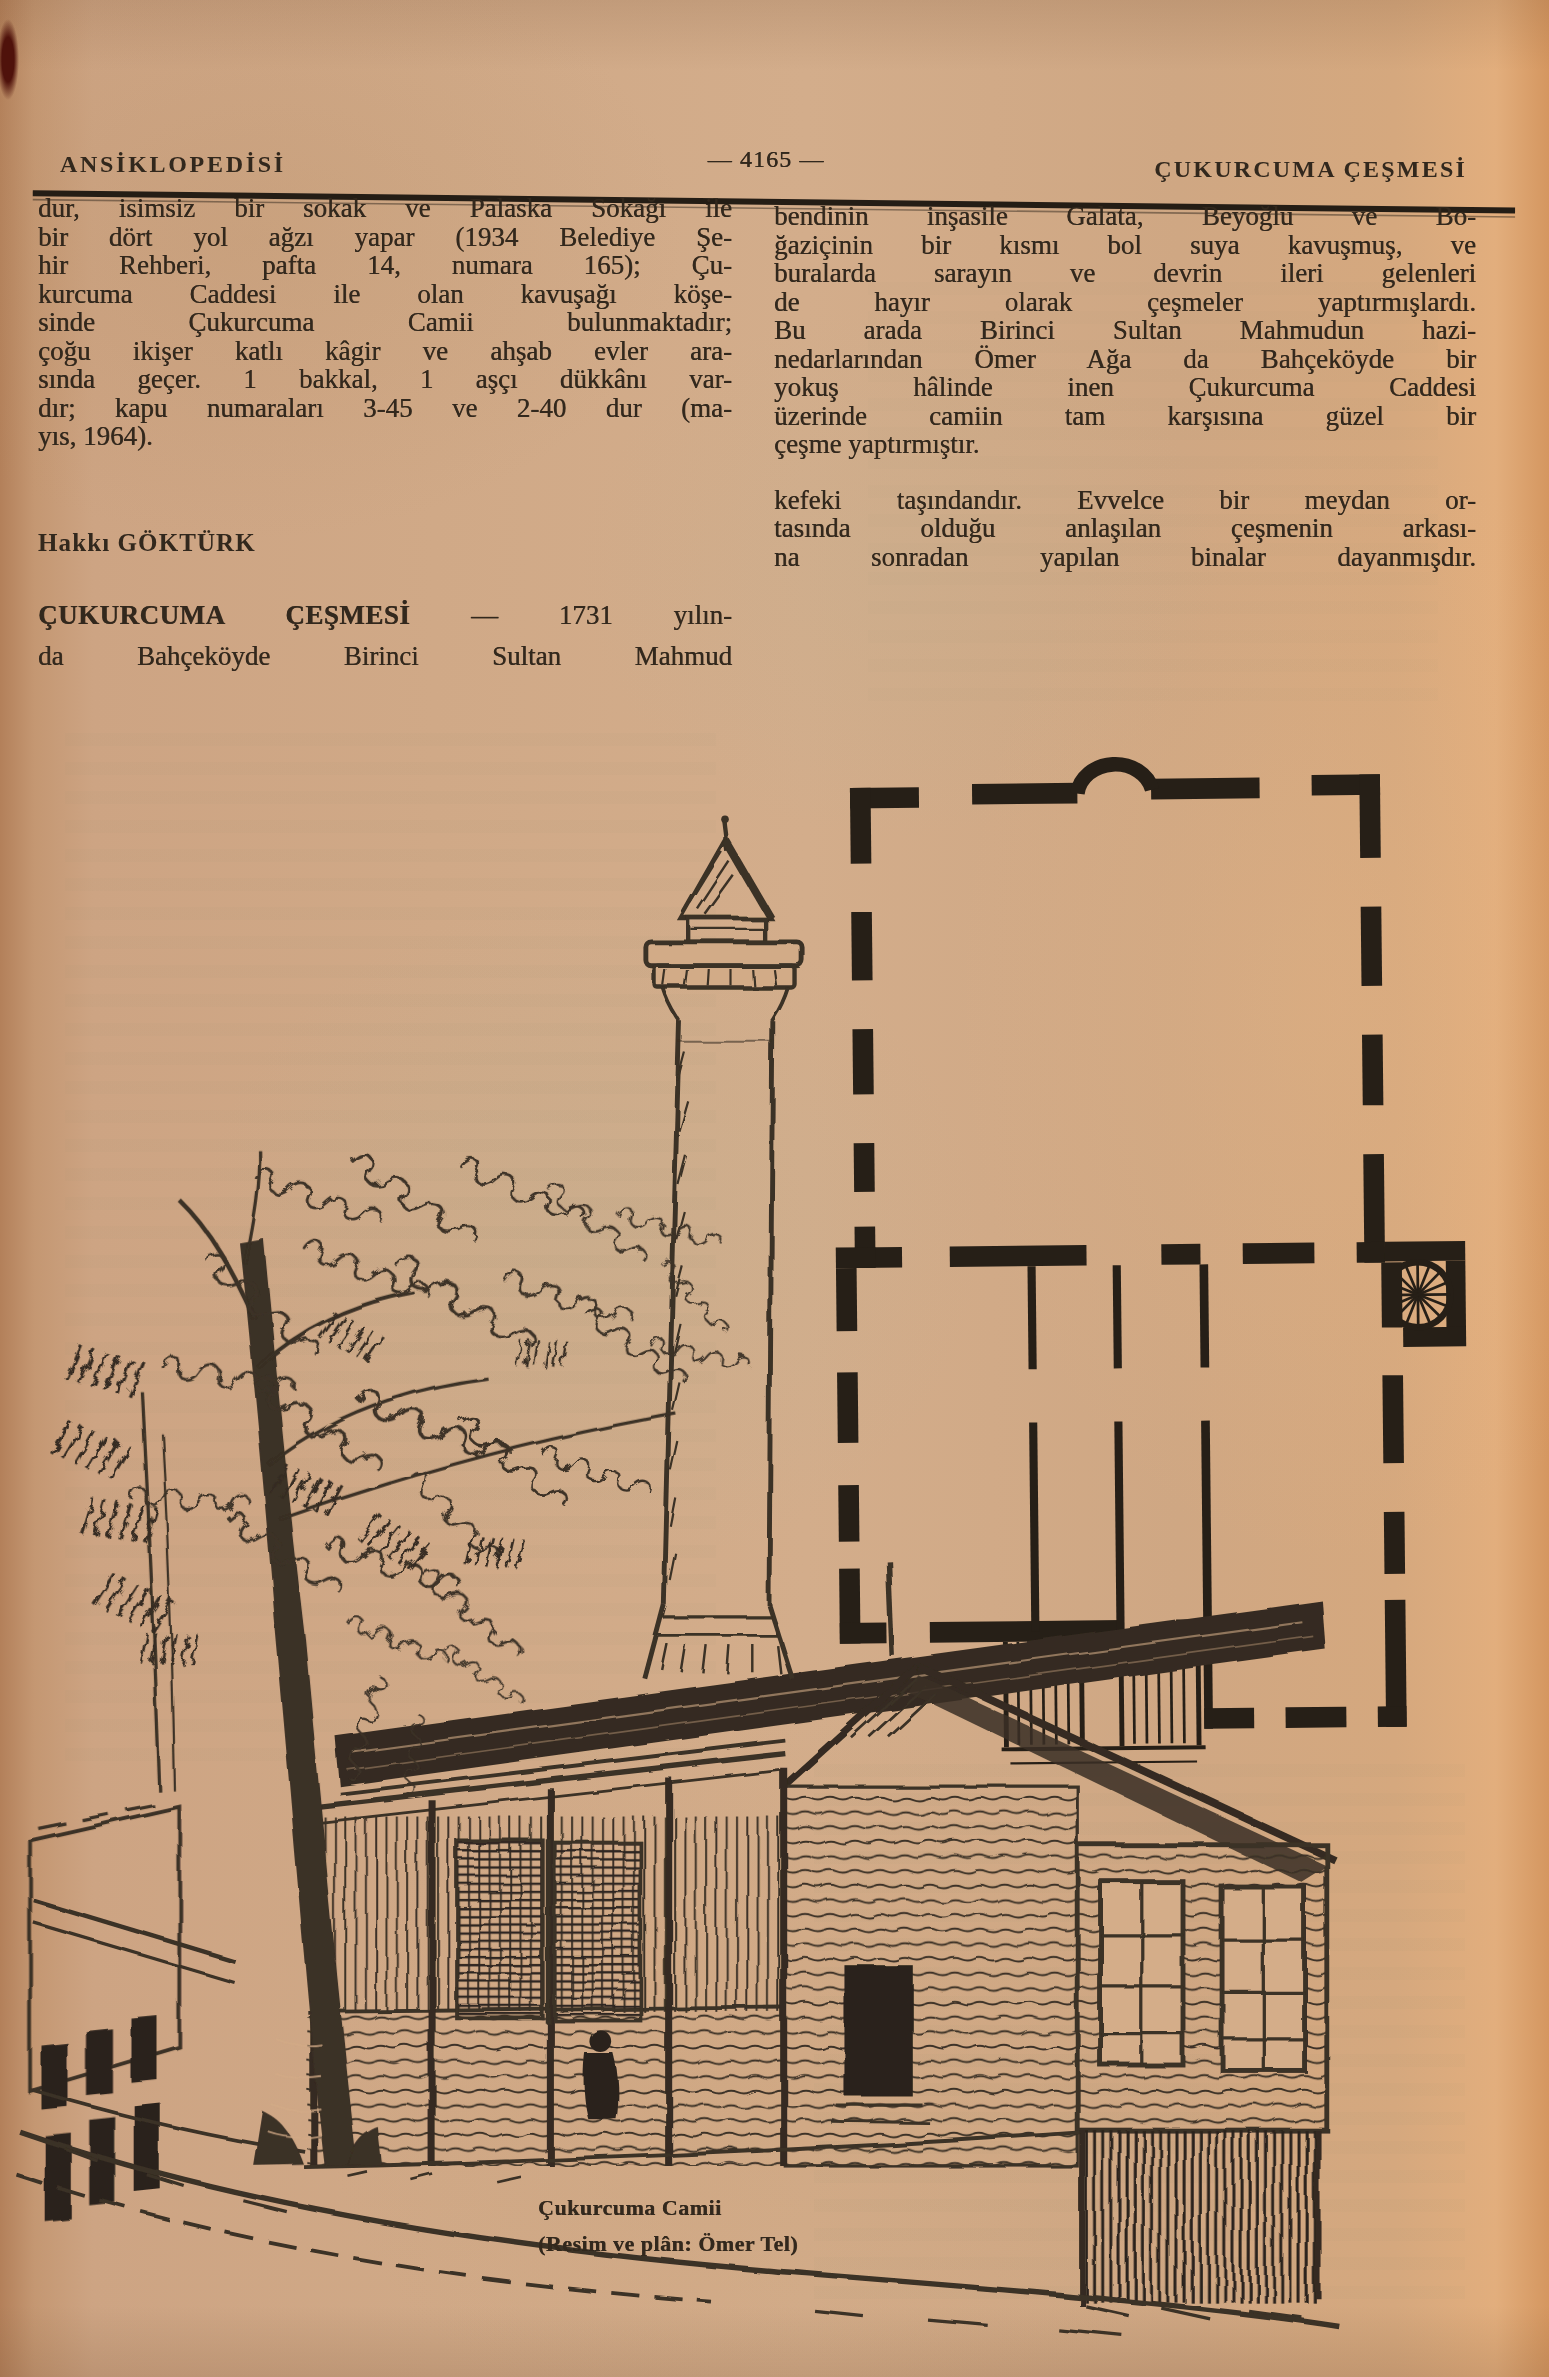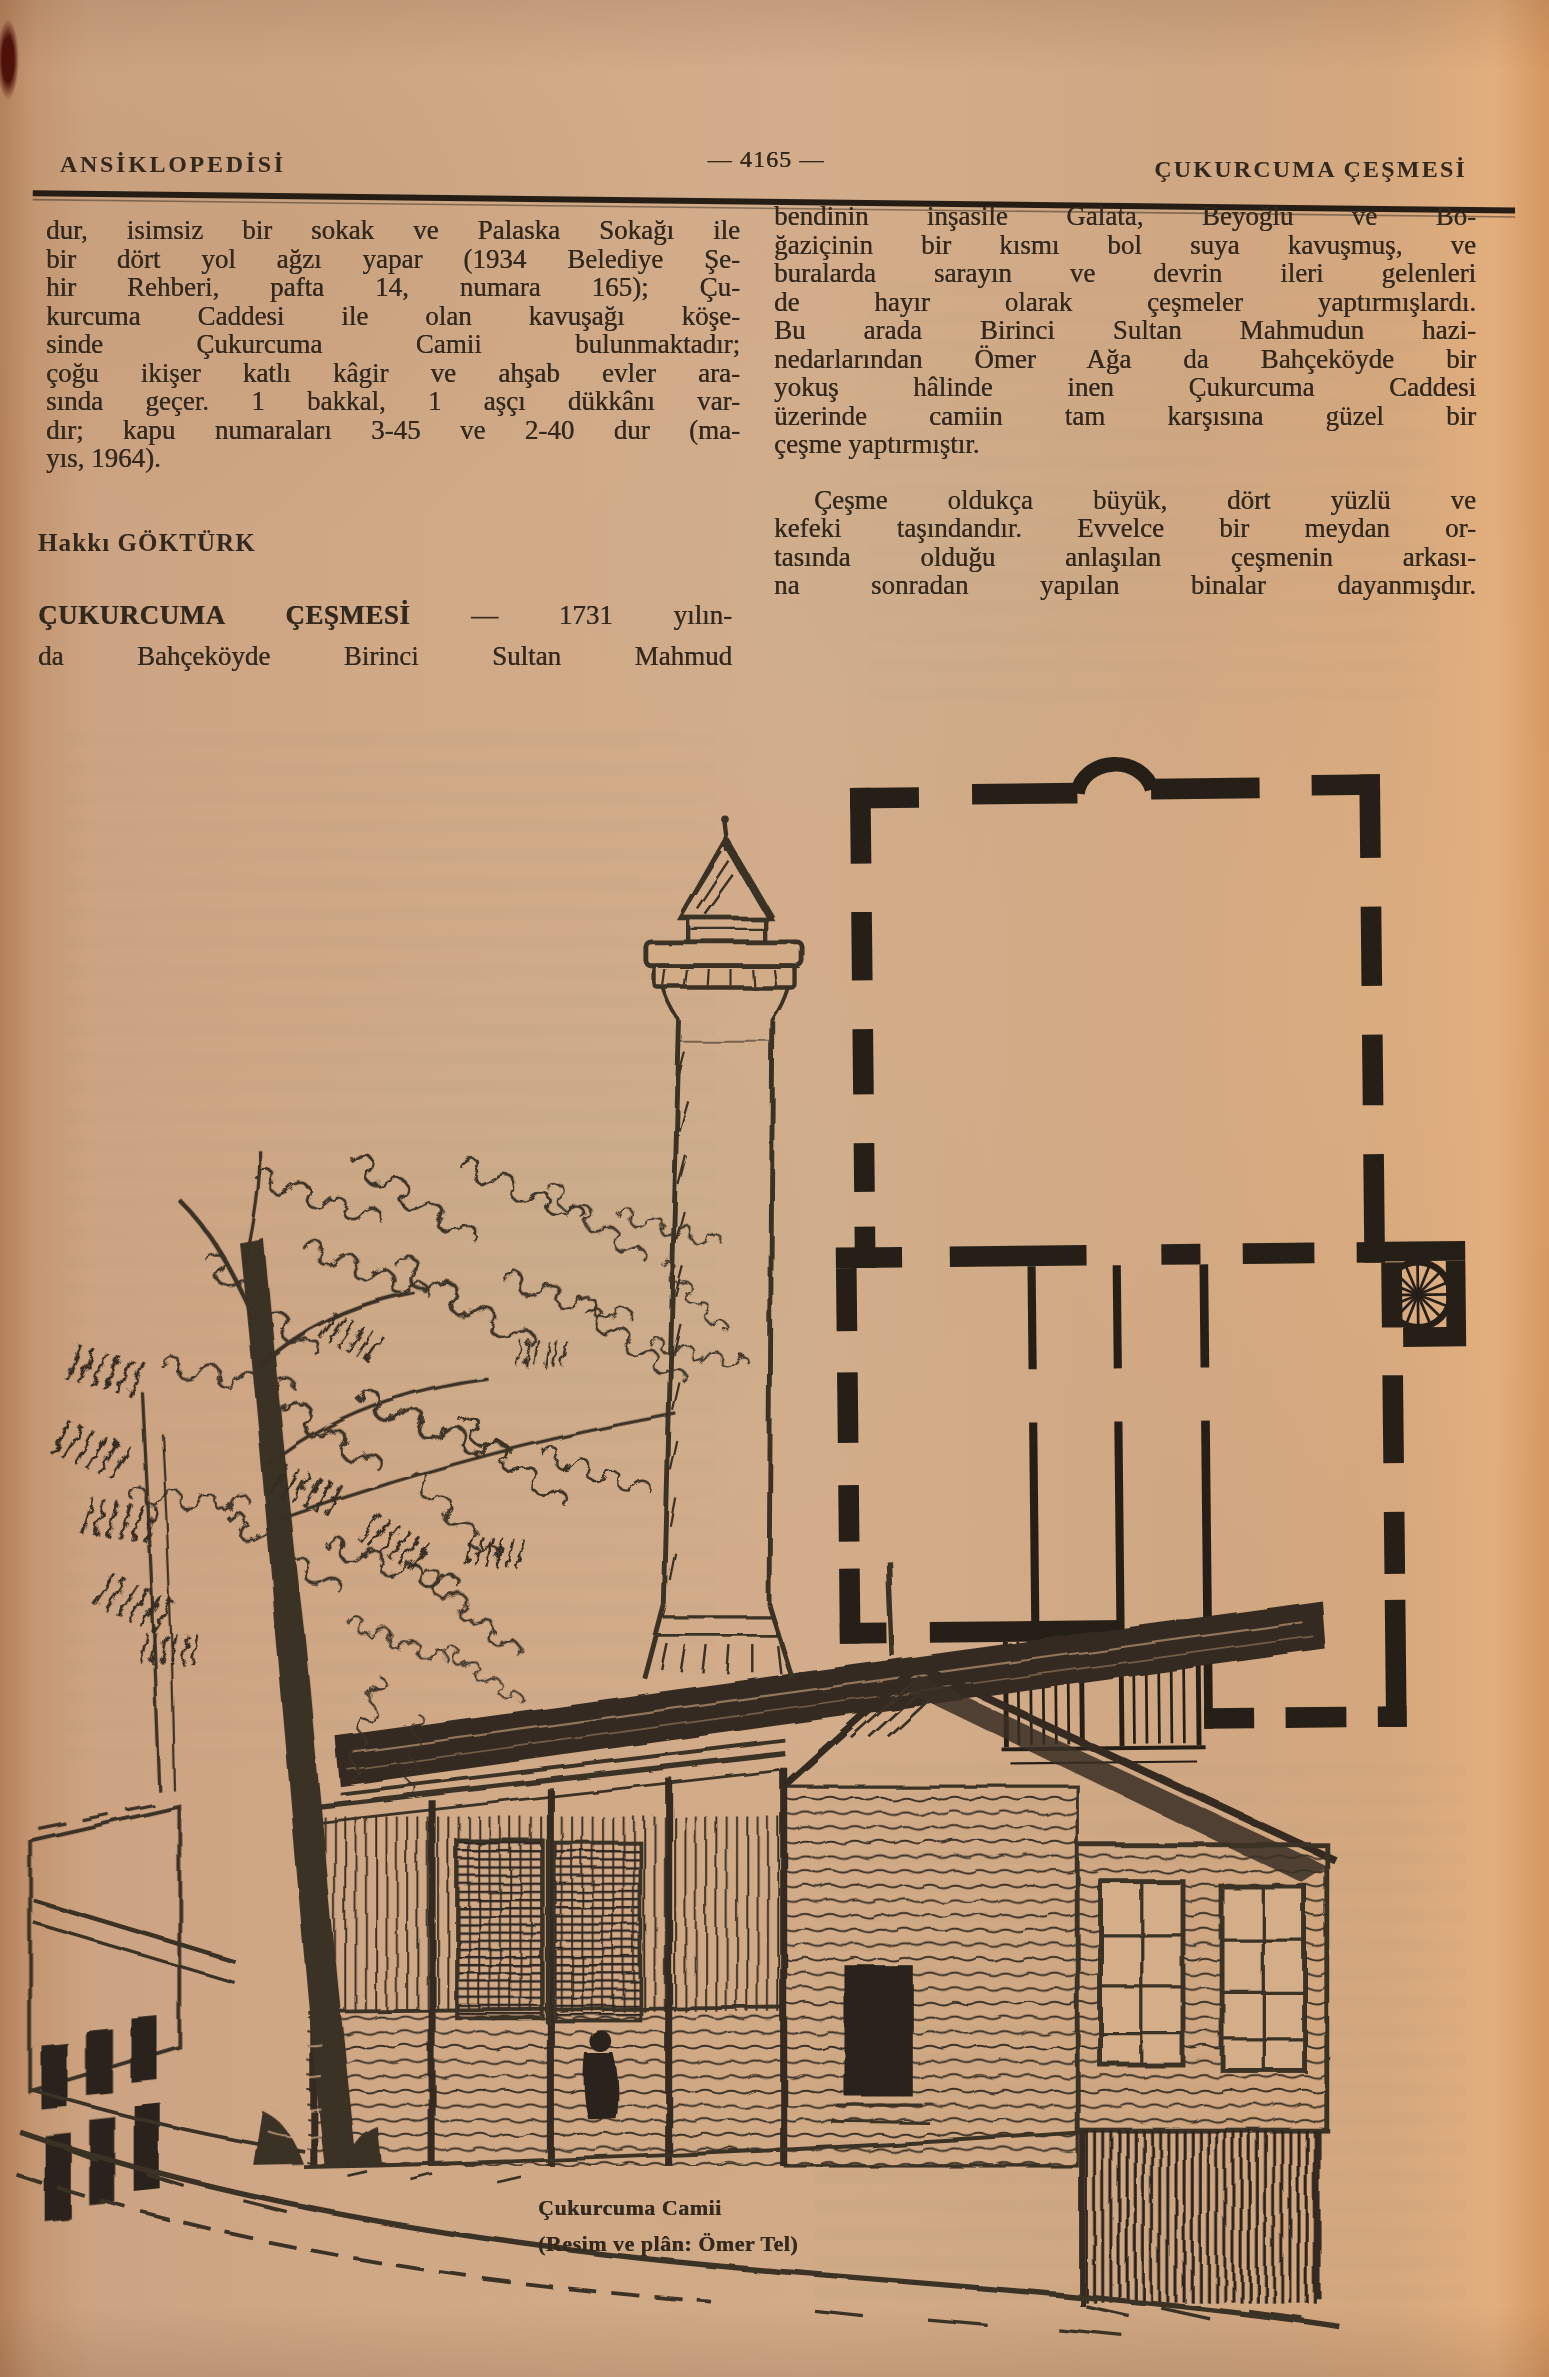--- a/index.html
+++ b/index.html
@@ -27,21 +27,21 @@
   .hdr.left{left:48px;top:150px;letter-spacing:2.7px;}
   .hdr.center{left:640px;top:145px;width:228px;text-align:center;letter-spacing:1.1px;font-weight:400;
     text-shadow:0.4px 0 0 currentColor;}
   .hdr.right{left:1026px;top:155px;width:429px;text-align:right;letter-spacing:2.2px;}
 
   .col{position:absolute;font-size:27px;line-height:28.5px;}
   .col .ln{text-align:justify;text-align-last:justify;white-space:normal;
     text-shadow:0.4px 0.1px 0 rgba(46,35,24,.8);}
   .col .ln.short{text-align-last:left;}
   .col .ln.ind{padding-left:40px;}
-  .col-left{left:38px;top:216px;width:694px;margin-left:8px;}
+  .col-left{left:38px;top:194px;width:694px;}
   .col-right{left:774px;top:202px;width:702px;}
   .sig{position:absolute;left:38px;top:529px;width:694px;box-sizing:border-box;
     padding-right:86px;font-weight:700;font-size:25px;letter-spacing:1.1px;}
   .entry{position:absolute;left:38px;top:601px;width:694px;font-size:27px;line-height:28.5px;}
   .entry .term{font-weight:700;letter-spacing:0.5px;}
   .p2{margin-top:27px;}
 
   .caption{position:absolute;left:538px;top:2190px;width:423px;text-align:left;
     font-weight:700;font-size:22px;line-height:36px;letter-spacing:0.5px;
     text-shadow:0.3px 0.1px 0 rgba(46,35,24,.8);}
@@ -425,21 +425,20 @@
     <div class="ln">bendinin inşasile Galata, Beyoğlu ve Bo-</div>
     <div class="ln">ğaziçinin bir kısmı bol suya kavuşmuş, ve</div>
     <div class="ln">buralarda sarayın ve devrin ileri gelenleri</div>
     <div class="ln">de hayır olarak çeşmeler  yaptırmışlardı.</div>
     <div class="ln">Bu arada Birinci Sultan Mahmudun hazi-</div>
     <div class="ln">nedarlarından Ömer Ağa da Bahçeköyde bir</div>
     <div class="ln">yokuş hâlinde inen  Çukurcuma Caddesi</div>
     <div class="ln">üzerinde camiin tam karşısına güzel  bir</div>
     <div class="ln short">çeşme yaptırmıştır.</div>
     <div class="p2"></div>
-    <div class="ln ind">Çeşme oldukça büyük, dört yüzlü  ve</div>
     <div class="ln">kefeki taşındandır. Evvelce bir meydan or-</div>
     <div class="ln">tasında olduğu anlaşılan çeşmenin arkası-</div>
     <div class="ln">na sonradan yapılan binalar dayanmışdır.</div>
   </div>
 
   <div class="caption">
     <div>Çukurcuma Camii</div>
     <div>(Resim ve plân: Ömer Tel)</div>
   </div>
 

